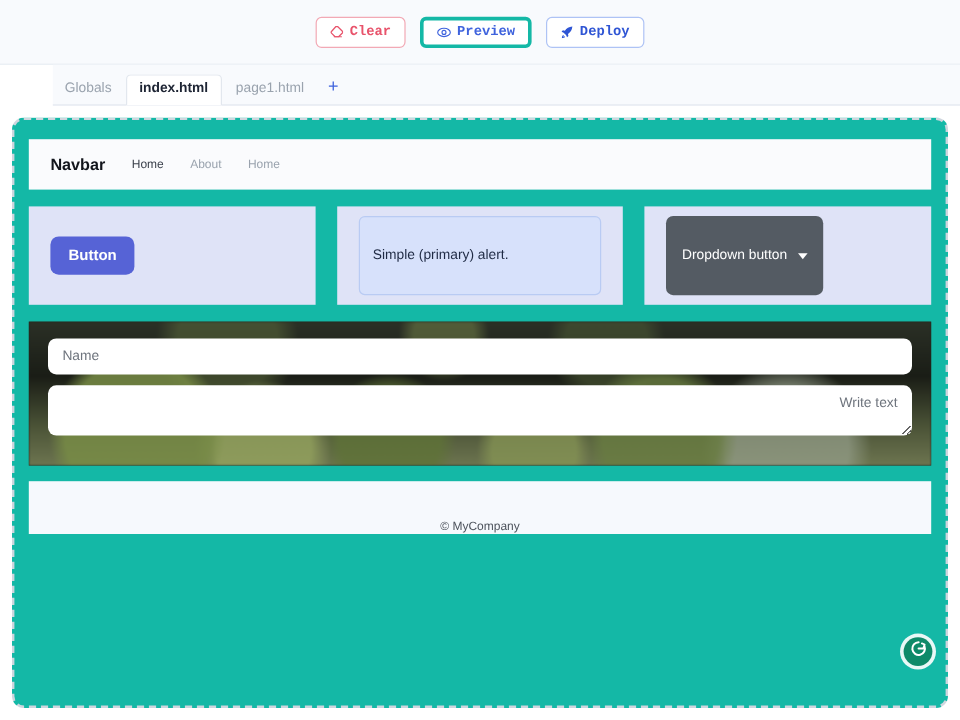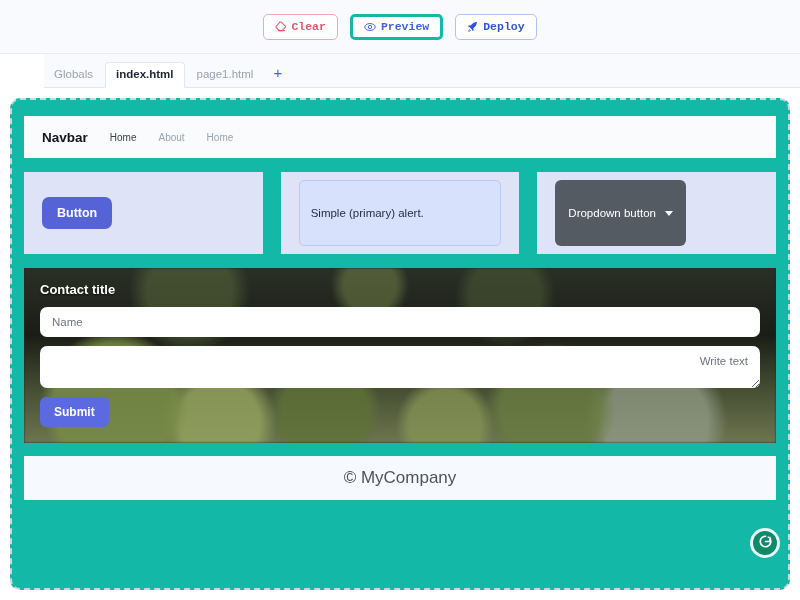--- a/index.html
+++ b/index.html
@@ -212,24 +212,24 @@
     padding: 8px 14px;
     cursor: pointer;
   }
 
   
   .footer {
     margin-top: 13px;
     background: #f6f9fd;
     height: 44px;
     display: flex;
-    align-items: center;
+    align-items: flex-end;
     justify-content: center;
     color: #4e545d;
-    font-size: 17px;
+    font-size: 10px;
   }
 
   
   .gbadge {
     position: absolute;
     right: 23px;
     bottom: 45px;
     width: 24px; height: 24px;
     border-radius: 50%;
     background: #0e8a69;
@@ -306,24 +306,22 @@
         <button class="btn-dropdown">
           <span>Dropdown button</span>
           <span class="caret"></span>
         </button>
       </div>
     </div>
 
     <div class="contact">
       <div class="contact-bg"></div>
       <div class="contact-inner">
-        <div class="contact-title">Contact title</div>
         <input class="field" type="text" placeholder="Name" style="">
         <textarea class="field" placeholder="Write text" style=""></textarea>
-        <button class="btn-submit">Submit</button>
       </div>
     </div>
 
     <div class="footer">
       <span>© MyCompany</span>
     </div>
 
   </div>
 </div>
 

